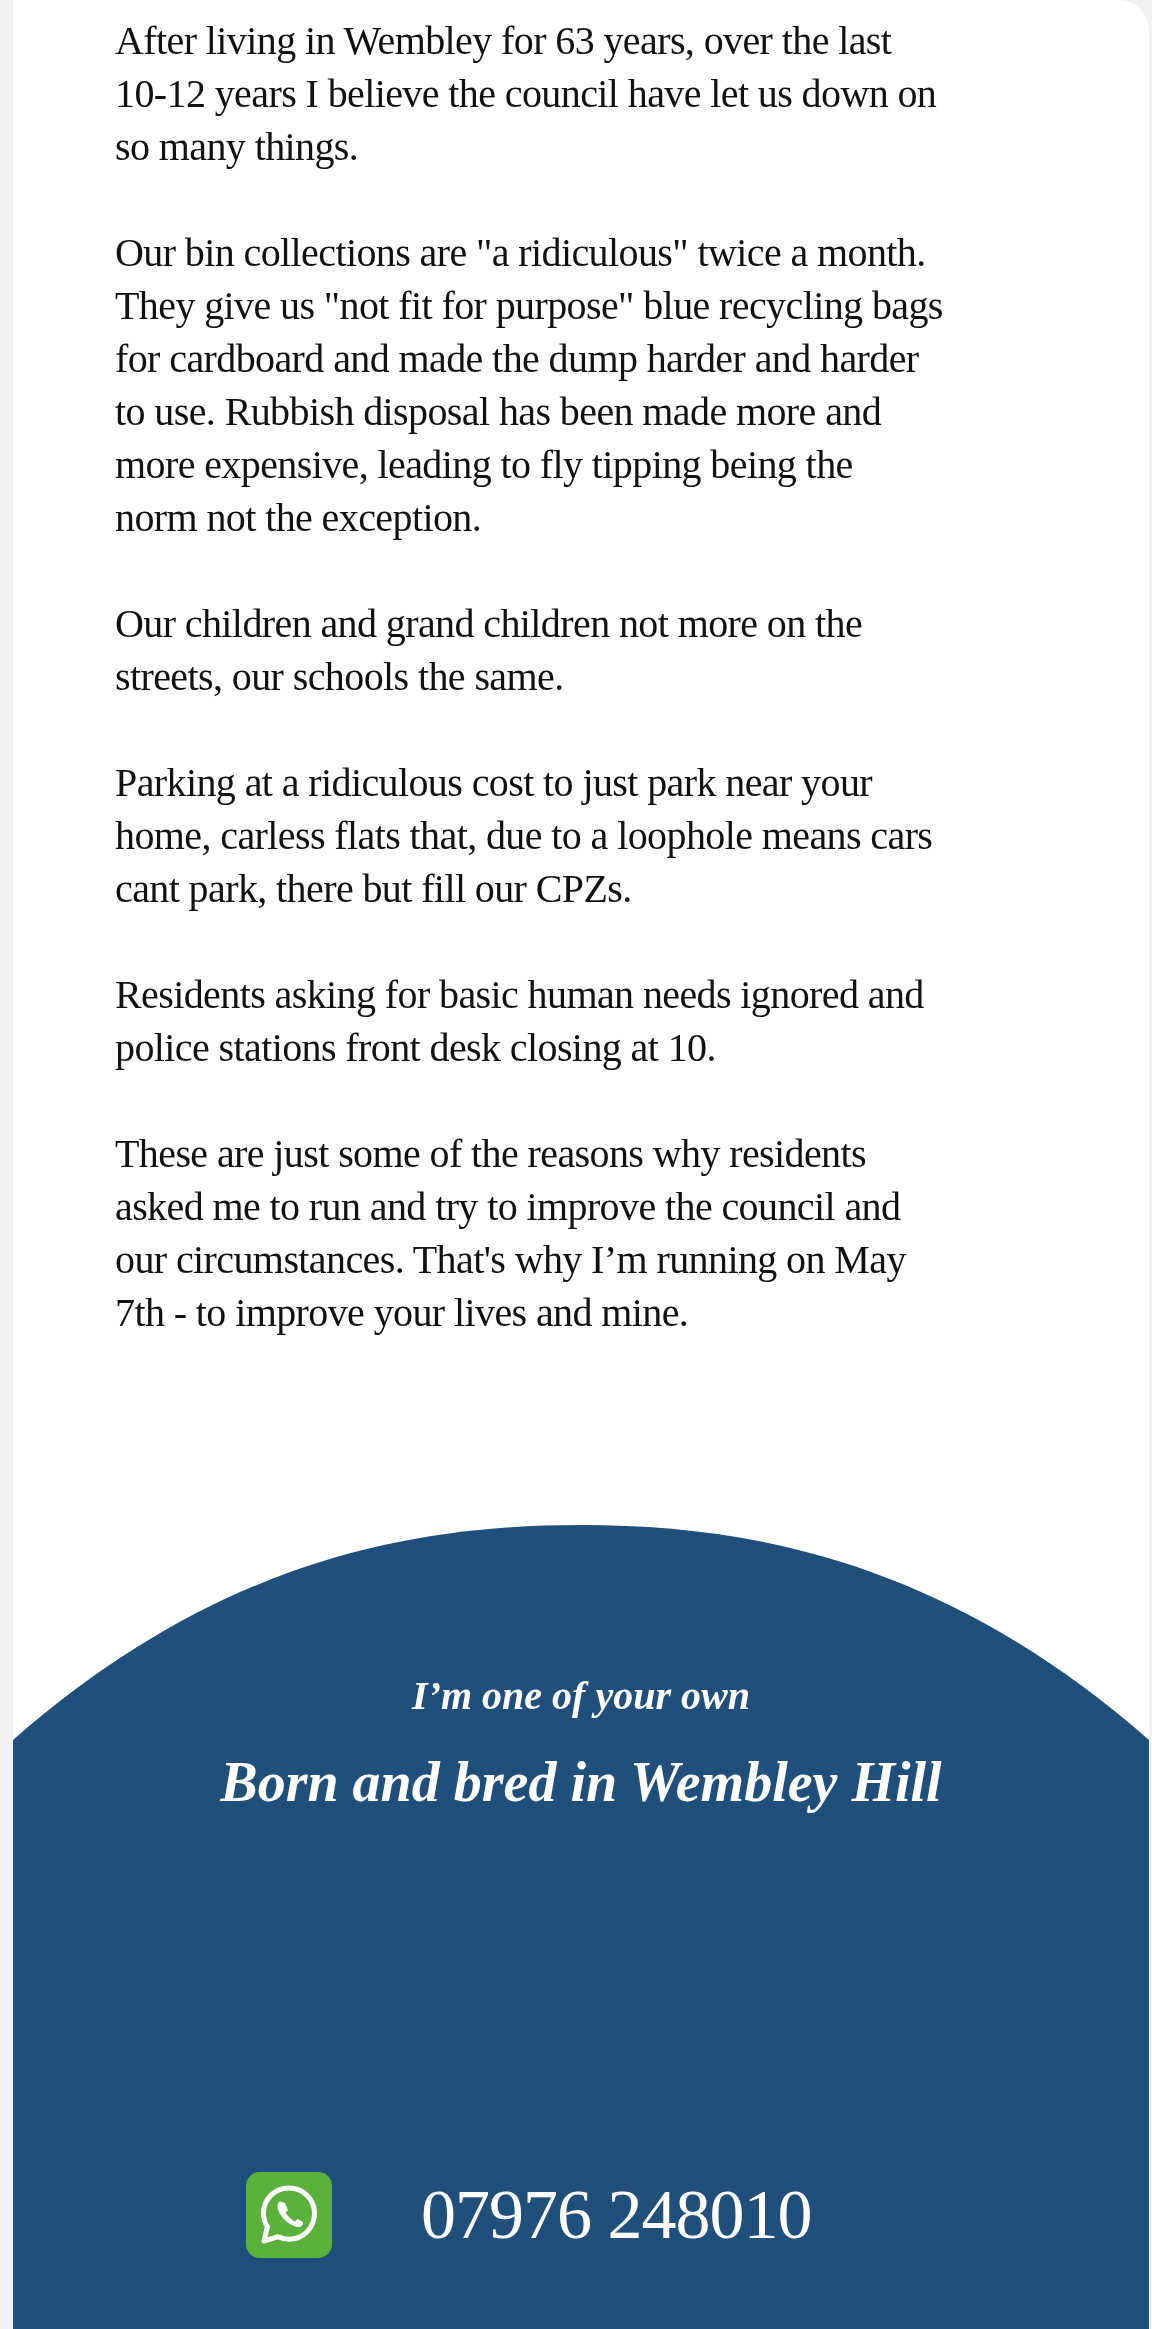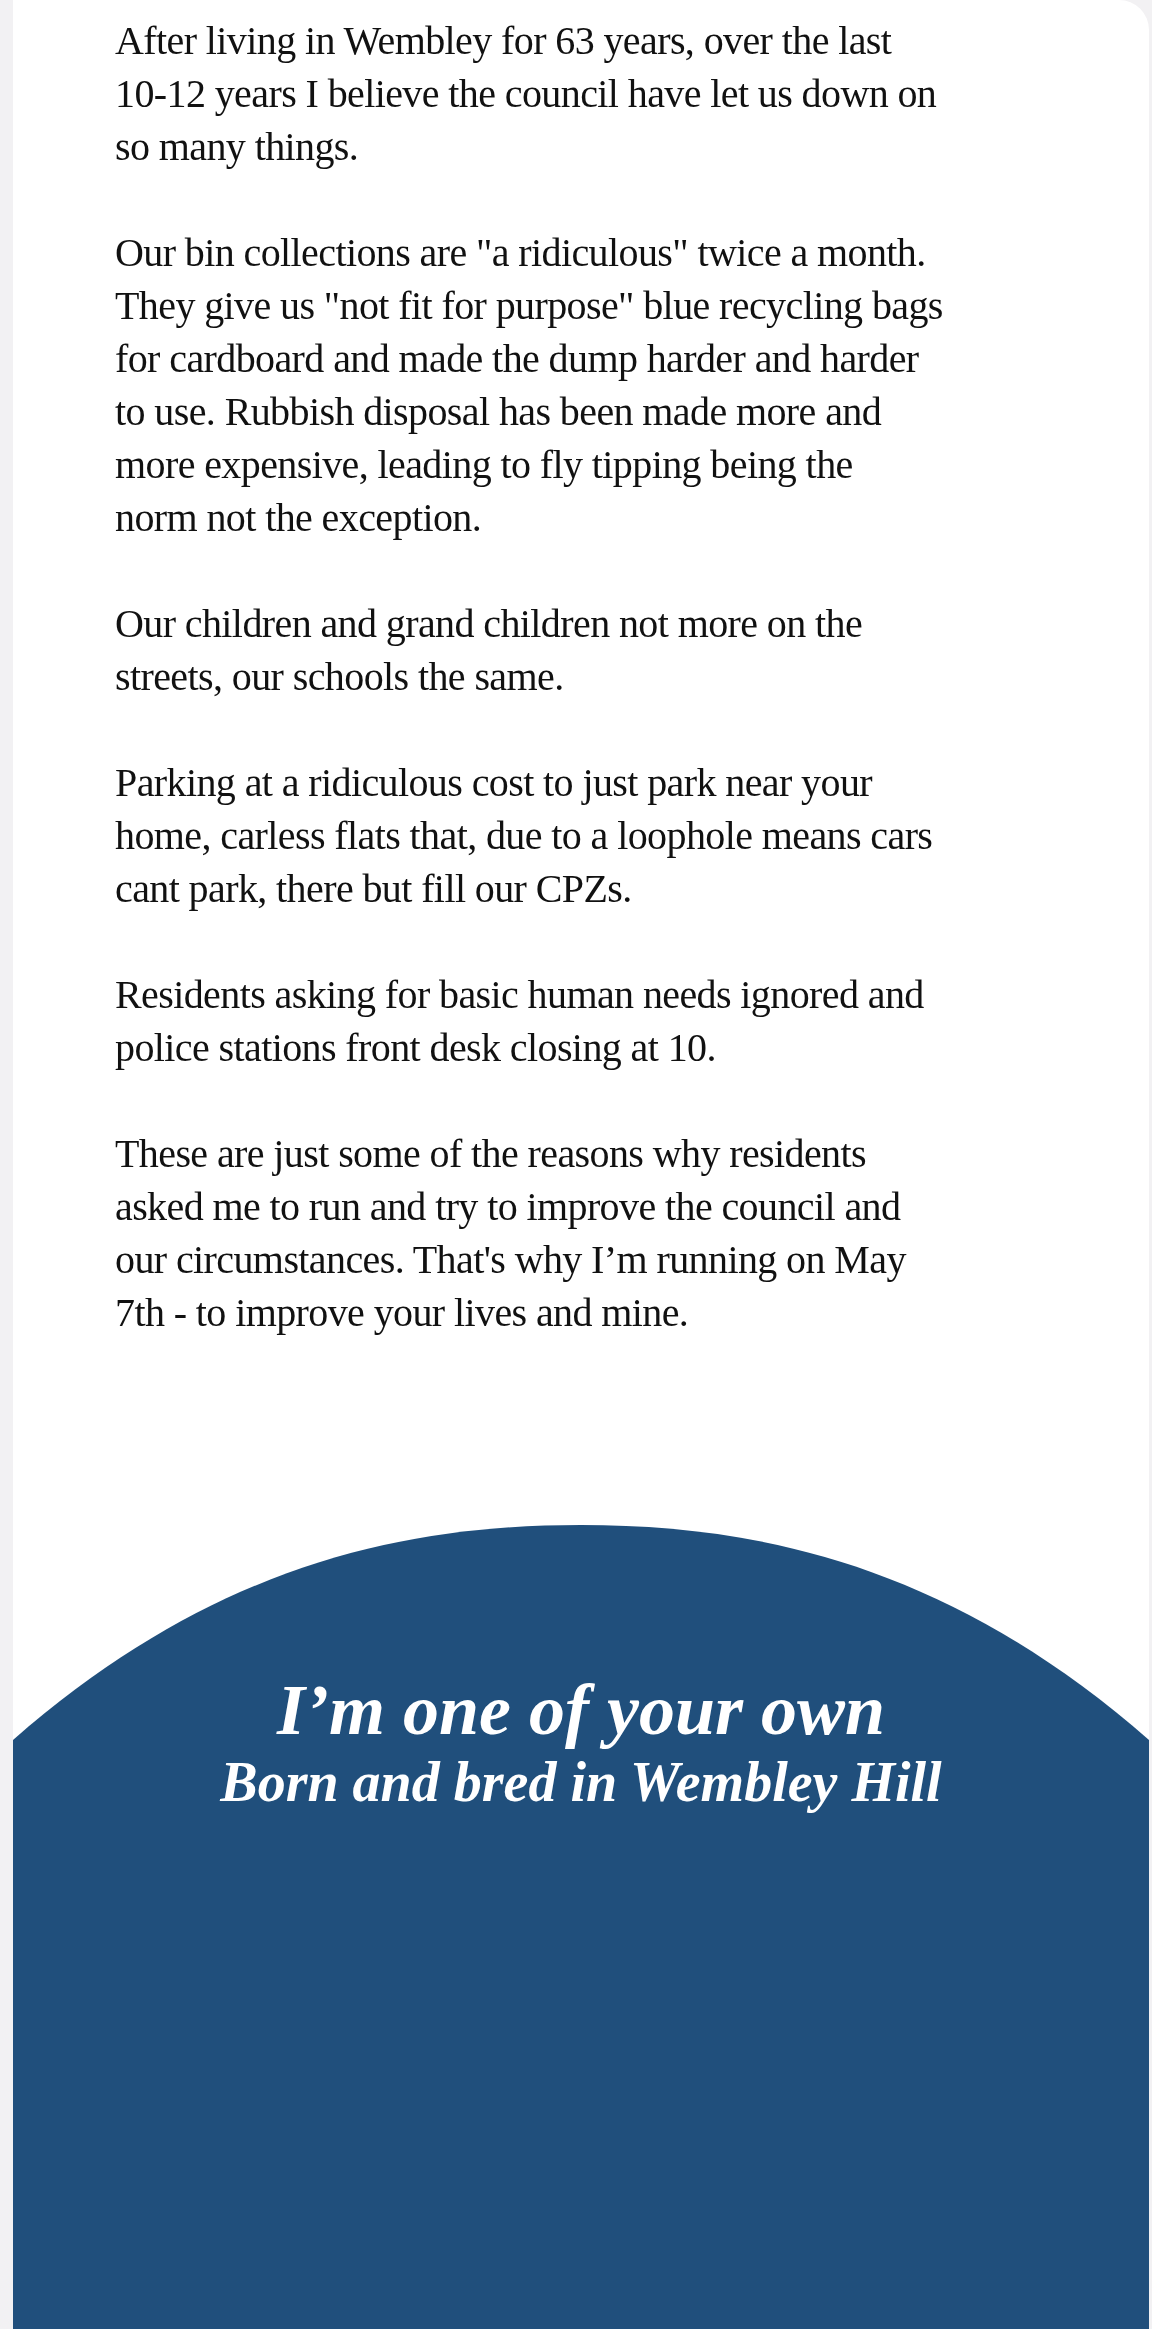--- a/index.html
+++ b/index.html
@@ -53,21 +53,21 @@
     .tagline {
       position: absolute;
       left: 0;
       width: 1136px;
       text-align: center;
       font-family: "Liberation Serif", "DejaVu Serif", serif;
       font-style: italic;
       font-weight: bold;
       color: #ffffff;
     }
-    .tag1 { top: 150px; font-size: 72px; line-height: 70px; }
+    .tag1 { top: 136px; font-size: 40px; line-height: 70px; }
     .tag2 { top: 222px; font-size: 56px; line-height: 70px; }
     .slogan {
       top: 415px;
       font-size: 58px;
       line-height: 70px;
       letter-spacing: -1px;
     }
     .contact-row {
       position: absolute;
       left: 0;
@@ -131,15 +131,24 @@
   </div>
 
   <div class="blue-section">
     <svg class="arc-svg" viewBox="0 0 1136 804" preserveAspectRatio="none">
       <path d="M0,215 C200,40 390,0 568,0 C746,0 936,40 1136,215 L1136,804 L0,804 Z" fill="#204f7c"></path>
     </svg>
 
     <div class="tagline tag1">I’m one of your own</div>
     <div class="tagline tag2">Born and bred in Wembley Hill</div>
 
+    <div class="contact-row">
+      <div class="wa-icon">
+        <svg viewBox="0 0 60 62">
+          <path d="M30 4 C15.6 4 4.5 15.3 4.5 29.2 C4.5 34.2 5.9 38.8 8.4 42.7 L5 57 L19.3 52.7 C22.5 54.3 26.2 55.2 30 55.2 C44.4 55.2 55.5 43.9 55.5 29.6 C55.5 15.3 44.4 4 30 4 Z" fill="none" stroke="#ffffff" stroke-width="5" stroke-linejoin="round"></path>
+          <path d="M21.5 17.5 C20 17.5 18.5 19.5 18.5 22 C18.5 26.5 22 32.5 27 37 C31.5 41 36.5 43 40 43 C42.5 43 44 41 44 39.5 L44 38 L38.5 35 L36 37.5 C33 36.2 28.5 32 26.5 28.5 L29 26 L26 19 Z" fill="#ffffff"></path>
+        </svg>
+      </div>
+      <div class="phone">07976 248010</div>
+    </div>
   </div>
 
 </div>
 
 </body></html>

